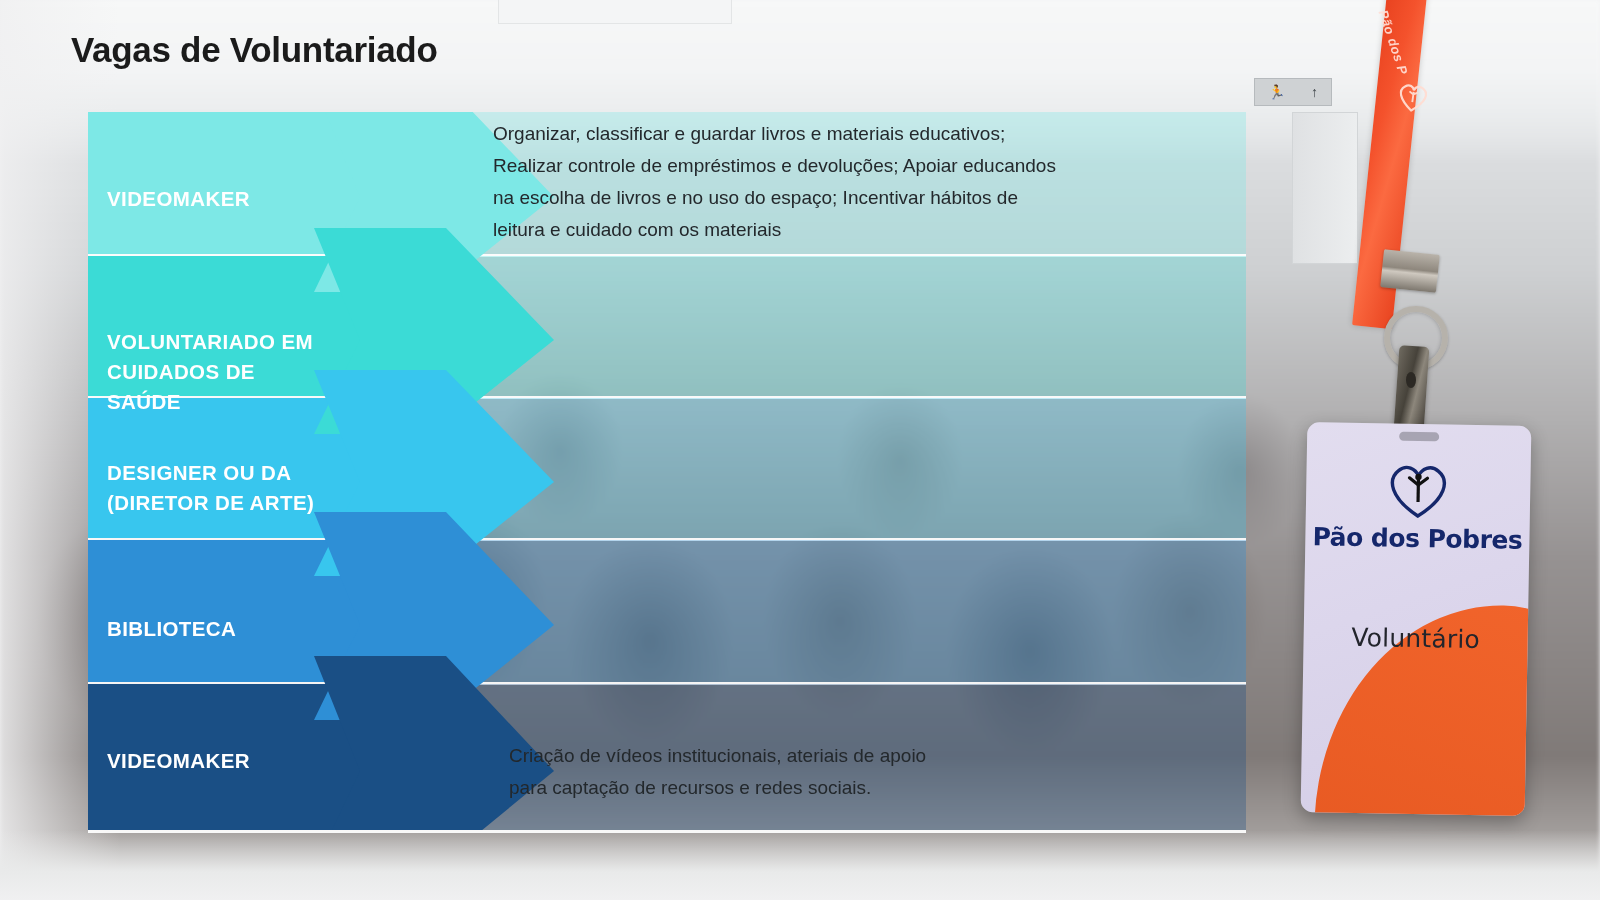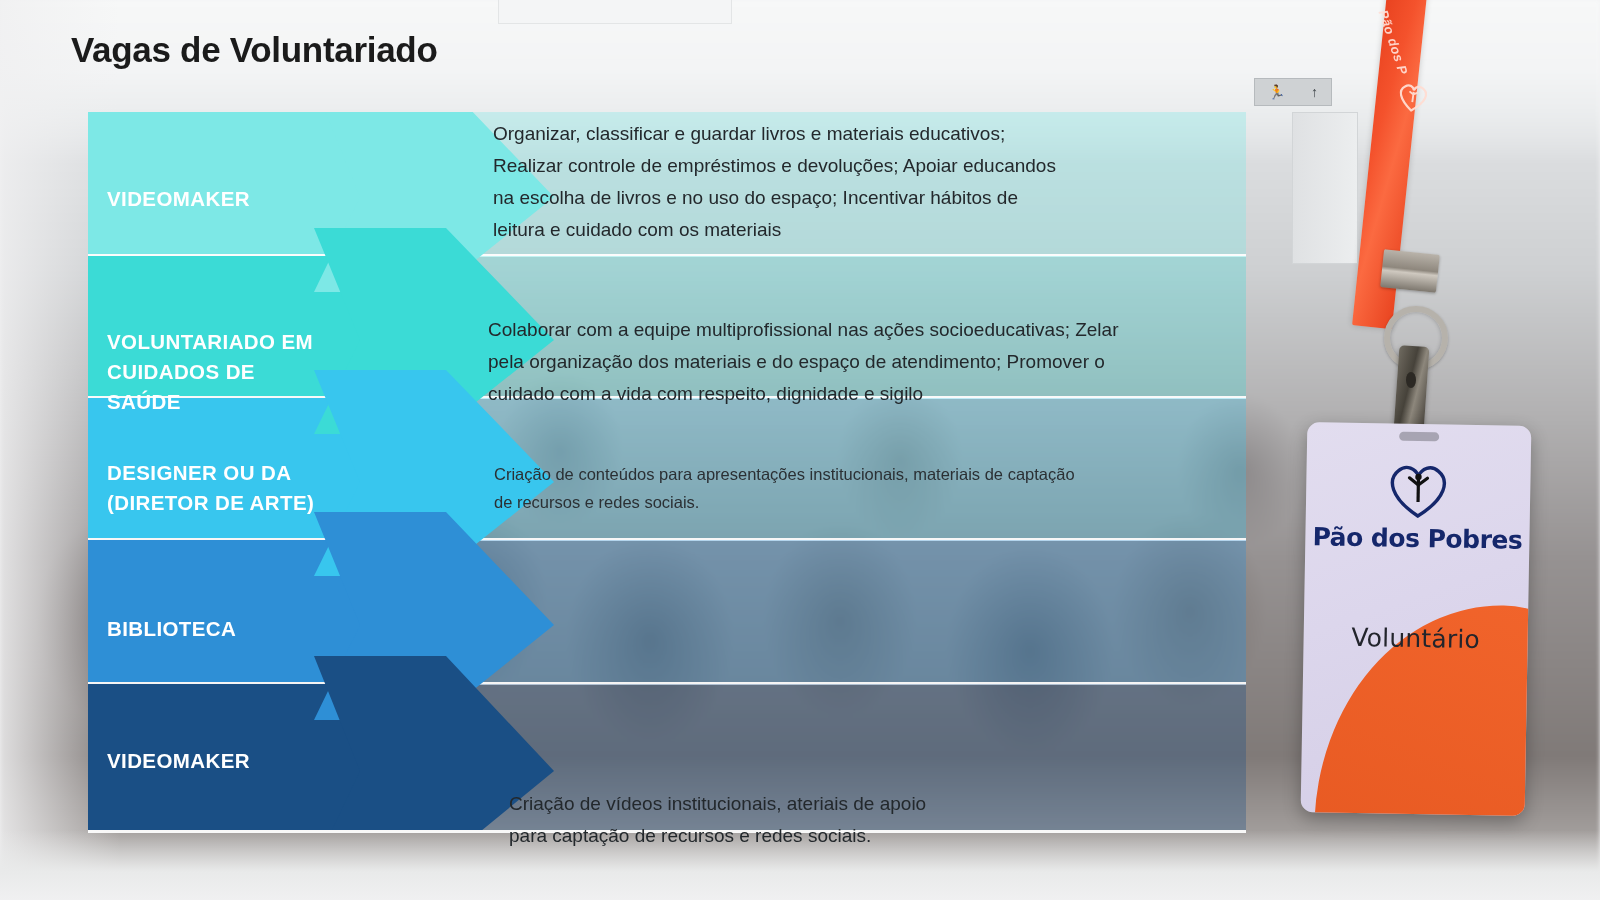--- a/index.html
+++ b/index.html
@@ -229,30 +229,25 @@
     </svg>
   <div id="texts">
       <div class="row-label" style="top: 72px;">VIDEOMAKER</div>
       <div class="row-desc" style="top: 6px; left: 405px; width: 749px;">Organizar, classificar e guardar livros e materiais educativos;
 Realizar controle de empréstimos e devoluções; Apoiar educandos
 na escolha de livros e no uso do espaço; Incentivar hábitos de
 leitura e cuidado com os materiais</div>
       <div class="row-label" style="top: 202px; margin-top: 13px;">VOLUNTARIADO EM
 CUIDADOS DE
 SAÚDE</div>
-      <div class="row-desc" style="top: 202px; left: 400px; width: 754px;">Colaborar com a equipe multiprofissional nas ações socioeducativas; Zelar
-pela organização dos materiais e do espaço de atendimento; Promover o
-cuidado com a vida com respeito, dignidade e sigilo</div>
       <div class="row-label" style="top: 346px;">DESIGNER OU DA
 (DIRETOR DE ARTE)</div>
-      <div class="row-desc small" style="top: 348px; left: 406px; width: 748px;">Criação de conteúdos para apresentações institucionais,  materiais de captação
-de recursos e redes sociais.</div>
       <div class="row-label" style="top: 502px;">BIBLIOTECA</div>
       <div class="row-label" style="top: 634px;">VIDEOMAKER</div>
-      <div class="row-desc" style="top: 628px; left: 421px; width: 733px; margin-top: 48px;">Criação de vídeos institucionais, ateriais de apoio
+      <div class="row-desc" style="top: 628px; left: 421px; width: 733px;">Criação de vídeos institucionais, ateriais de apoio
 para captação de recursos e redes sociais.</div>
     </div>
 </div>
 
 <div id="lanyard">
   <div class="strap" id="strap-main"></div>
   <div id="strap-brand">Pão dos P</div>
   <svg id="strap-heart" viewBox="0 0 40 40">
     <path d="M20 36 C4 24 2 14 9 9 C14 5 19 8 20 12 C21 8 26 5 31 9 C38 14 36 24 20 36 Z" fill="none" stroke="rgba(255,220,210,.95)" stroke-width="2.6"></path>
     <path d="M20 14 l0 12 M20 17 l-5 -3 M20 17 l5 -3" stroke="rgba(255,220,210,.95)" stroke-width="2.2" fill="none"></path>

